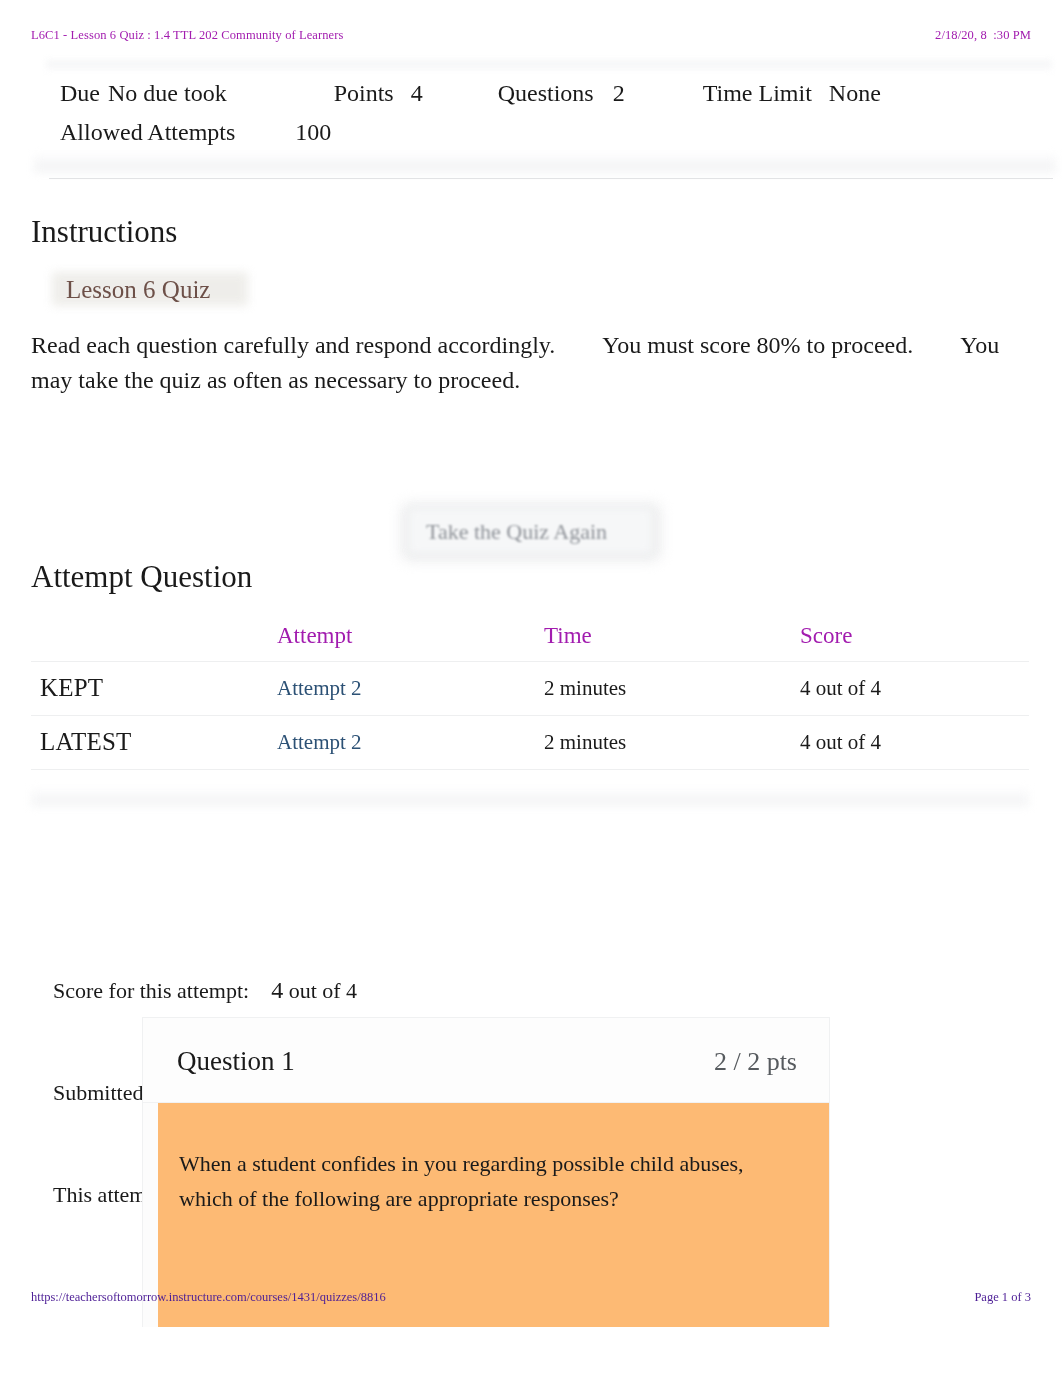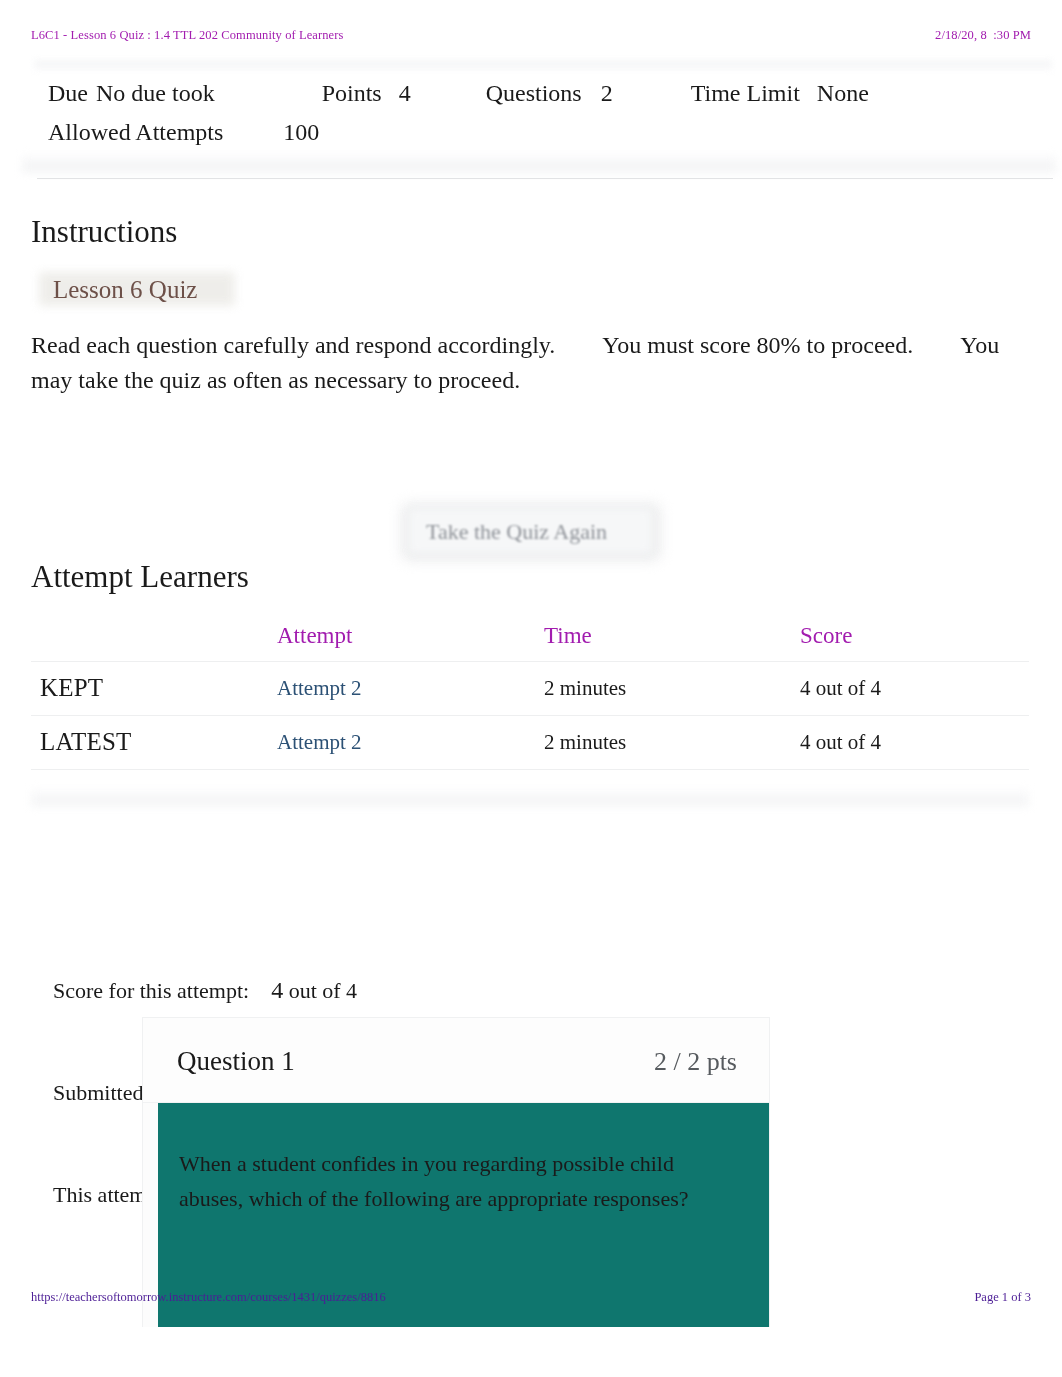--- a/index.html
+++ b/index.html
@@ -36,21 +36,21 @@
   .page {
     position: absolute;
     top: 60px;
     left: 0;
     right: 0;
   }
 
   
   .meta-wrap {
     position: relative;
-    margin: 0 0 0 4px;
+    margin: 0 0 0 16px;
     padding: 14px 0 16px 7px;
     background: #ffffff;
   }
   .meta-band-top {
     position: absolute;
     left: 30px; right: 10px; top: 0; height: 11px;
     background: linear-gradient(to bottom, #f2f3f4, #fbfbfc);
     filter: blur(3px);
     opacity: .85;
   }
@@ -97,21 +97,21 @@
     line-height: 44px;
     color: #1a1a1a;
   }
   .instructions-title { position: absolute; top: 150px; left: 31px; }
   .attempt-title      { position: absolute; top: 495px; left: 31px; }
 
   
   .lesson-badge-wrap {
     position: absolute;
     top: 208px;
-    left: 31px;
+    left: 44px;
     width: 230px;
     height: 44px;
   }
   .lesson-badge-bg {
     position: absolute;
     left: 8px; top: 4px;
     width: 196px; height: 34px;
     background: #ecebe7;
     border-radius: 3px;
     filter: blur(5px);
@@ -248,23 +248,23 @@
     color: #1a1a1a;
     white-space: pre;
   }
   .summary .big-score { font-size: 24px; }
 
   
   .qcard {
     position: absolute;
     top: 957px;
     left: 142px;
-    width: 628px;
+    width: 688px;
     height: 310px;
-    background: #0f766e;
+    background: #fdba74;
     border: 1px solid #f0f1f2;
     border-bottom: none;
     box-sizing: border-box;
     overflow: hidden;
   }
   .qcard-head {
     position: relative;
     height: 84px;
     border-bottom: 1px solid #f1f2f3;
     background: #fdfdfd;
@@ -346,21 +346,21 @@
   </div>
 
   <div class="instr-para">Read each question carefully and respond accordingly.        You must score 80% to proceed.        You may take the quiz as often as necessary to proceed.</div>
 
   <div class="take-quiz-wrap">
     <div class="take-quiz-shadow"></div>
     <div class="take-quiz-face"></div>
     <div class="take-quiz-label">Take the Quiz Again</div>
   </div>
 
-  <h1 class="section-title attempt-title">Attempt Learners</h1>
+  <h1 class="section-title attempt-title">Attempt Question</h1>
 
   <div class="history">
     <table>
       <thead>
         <tr class="hdr">
           <th class="col-kept"></th>
           <th class="col-att">Attempt</th>
           <th class="col-time">Time</th>
           <th class="col-score">Score</th>
         </tr>

